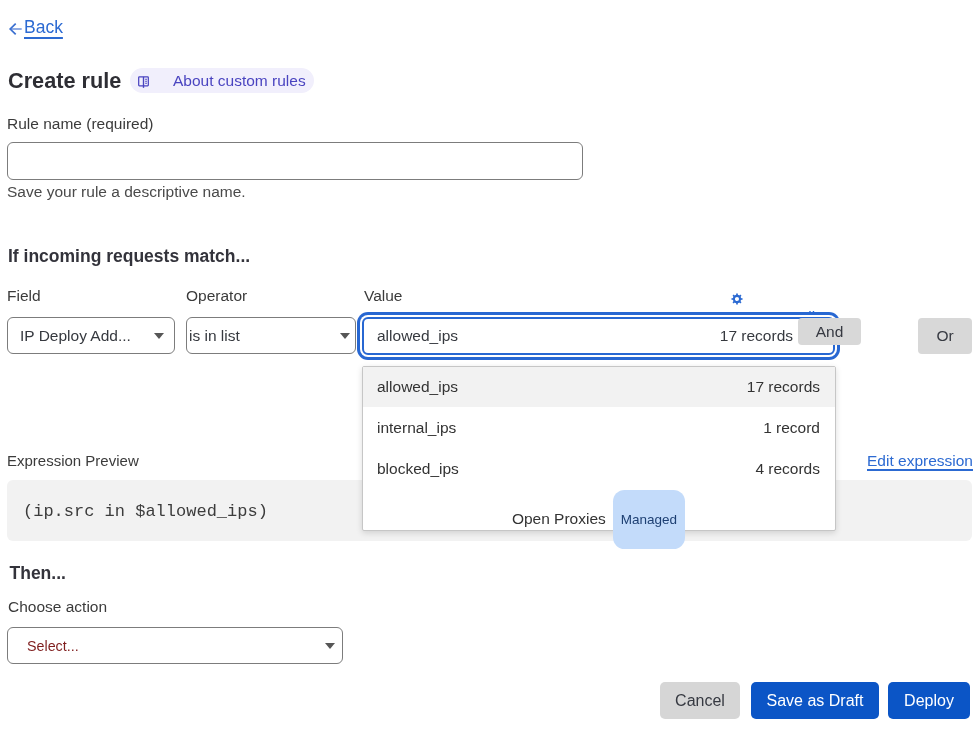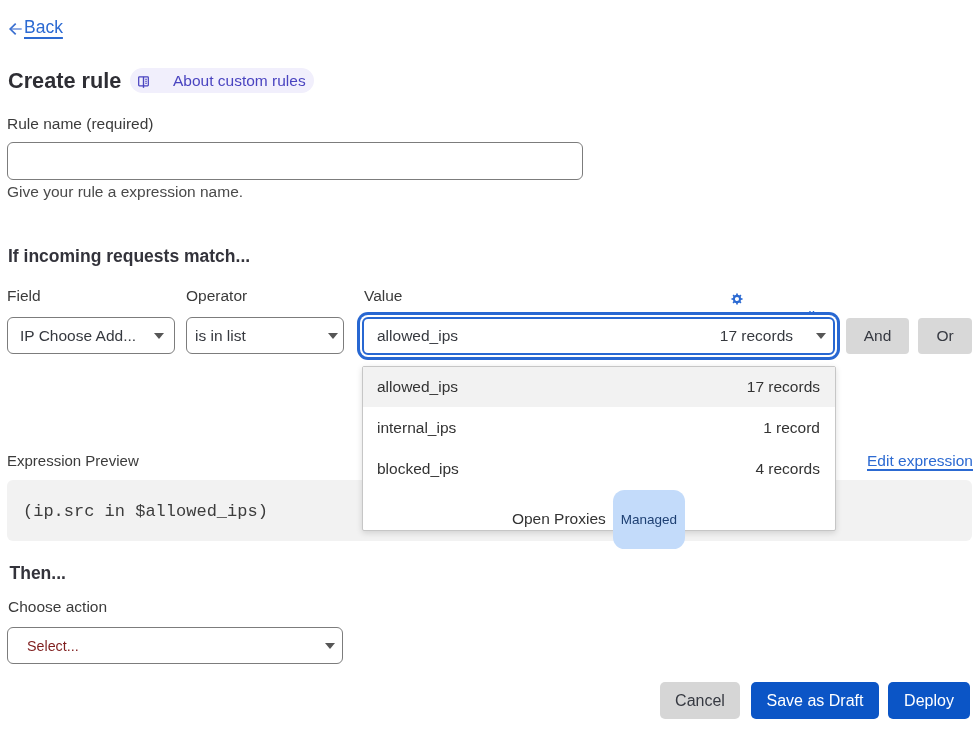--- a/index.html
+++ b/index.html
@@ -31,21 +31,21 @@
       <line x1="8" y1="2" x2="8" y2="18" stroke="#4a44c0" stroke-width="2"></line>
       <line x1="10.4" y1="5.6" x2="13" y2="5.6" stroke="#4a44c0" stroke-width="1.6"></line>
       <line x1="10.4" y1="8.5" x2="13" y2="8.5" stroke="#4a44c0" stroke-width="1.6"></line>
       <line x1="10.4" y1="11.4" x2="13" y2="11.4" stroke="#4a44c0" stroke-width="1.6"></line>
     </svg>
     <span style="font-size:15.5px;color:#4a44c0;margin-left:10px;">About custom rules</span>
   </div>
 
   <div class="lbl" style="left:7px;top:115px;">Rule name (required)</div>
   <div class="abs" style="left:7px;top:142px;width:576px;height:38px;box-sizing:border-box;border:1px solid #7c7c7c;border-radius:6px;background:#fff;"></div>
-  <div class="abs" style="left:7px;top:183px;font-size:15.5px;color:#4a4a4a;">Give your rule a expression name.</div>
+  <div class="abs" style="left:7px;top:183px;font-size:15.5px;color:#4a4a4a;">Save your rule a descriptive name.</div>
 
   <div class="abs" style="left:8px;top:246px;font-size:17.5px;font-weight:bold;color:#33333b;">If incoming requests match...</div>
 
   <div class="lbl" style="left:7px;top:287px;">Field</div>
   <div class="lbl" style="left:186px;top:287px;">Operator</div>
   <div class="lbl" style="left:364px;top:287px;">Value</div>
 
   <svg class="abs" style="left:731px;top:293px;" width="12" height="12" viewBox="0 0 24 24">
     <circle cx="12" cy="12" r="6.2" fill="none" stroke="#2c6ad2" stroke-width="4.2"></circle>
     <g stroke="#2c6ad2" stroke-width="3.4">
@@ -55,38 +55,38 @@
         <line x1="19" y1="12" x2="23" y2="12"></line>
       <line x1="4.2" y1="4.2" x2="7.1" y2="7.1"></line>
         <line x1="16.9" y1="16.9" x2="19.8" y2="19.8"></line>
       <line x1="19.8" y1="4.2" x2="16.9" y2="7.1"></line>
         <line x1="7.1" y1="16.9" x2="4.2" y2="19.8"></line>
     </g>
   </svg>
   <div class="abs" style="left:748px;top:289px;font-size:15.5px;color:#2c6ad2;text-decoration:underline;text-underline-offset:3.5px;text-decoration-thickness:1.5px;margin-top:19px;">Manage lists</div>
 
   <div class="sel" style="left:7px;top:317px;width:168px;height:37px;padding:0 10px 0 12px;justify-content:space-between;">
-    <span style="font-size:15.5px;color:#36393f;">IP Choose Add...</span>
+    <span style="font-size:15.5px;color:#36393f;">IP Deploy Add...</span>
     <span class="caret"></span>
   </div>
 
-  <div class="sel" style="left:186px;top:317px;width:158px;height:37px;padding:0 5px 0 8px;justify-content:space-between;">
+  <div class="sel" style="left:186px;top:317px;width:170px;height:37px;padding:0 5px 0 2px;justify-content:space-between;">
     <span style="font-size:15.5px;color:#36393f;">is in list</span>
     <span class="caret"></span>
   </div>
 
   <div class="sel" style="left:362px;top:317px;width:473px;height:38px;padding:0 7px 0 13px;border:2px solid #2767d2;box-shadow:0 0 0 2px #fff,0 0 0 5px #2767d2;justify-content:space-between;">
     <span style="font-size:15.5px;color:#36393f;">allowed_ips</span>
     <span style="display:flex;align-items:center;">
       <span style="font-size:15.5px;color:#36393f;margin-right:23px;">17 records</span>
       <span class="caret"></span>
     </span>
   </div>
 
-  <div class="btn gray-btn" style="left:846px;top:318px;width:63px;height:36px;">And</div>
+  <div class="btn gray-btn" style="left:798px;top:318px;width:63px;height:27px;">And</div>
   <div class="btn gray-btn" style="left:918px;top:318px;width:54px;height:36px;">Or</div>
 
   <div class="abs" style="left:7px;top:452px;font-size:15px;color:#3b3b3b;">Expression Preview</div>
   <div class="abs" style="left:867px;top:452px;font-size:15.5px;color:#2c6ad2;text-decoration:underline;text-underline-offset:3px;text-decoration-thickness:1.5px;">Edit expression</div>
   <div class="abs" style="left:7px;top:480px;width:965px;height:61px;background:#f2f2f2;border-radius:6px;"></div>
   <div class="abs" style="left:23px;top:502px;font-family:'Liberation Mono',monospace;font-size:17px;color:#3c3c3c;">(ip.src in $allowed_ips)</div>
 
   <div class="abs" style="left:362px;top:366px;width:474px;height:165px;box-sizing:border-box;background:#fff;border:1px solid #c6c6c6;border-radius:2px;box-shadow:0 2px 6px rgba(0,0,0,0.14);z-index:5;">
     <div class="row" style="height:40px;background:#f2f2f2;">
       <span>allowed_ips</span>

